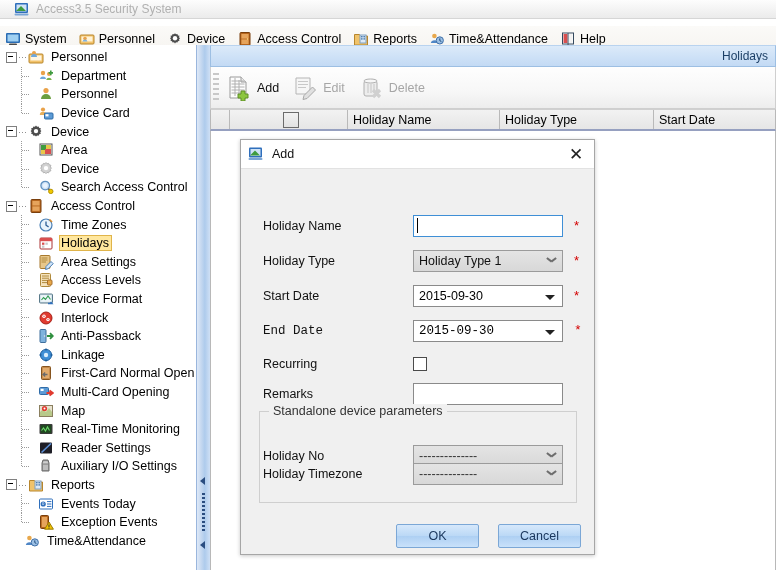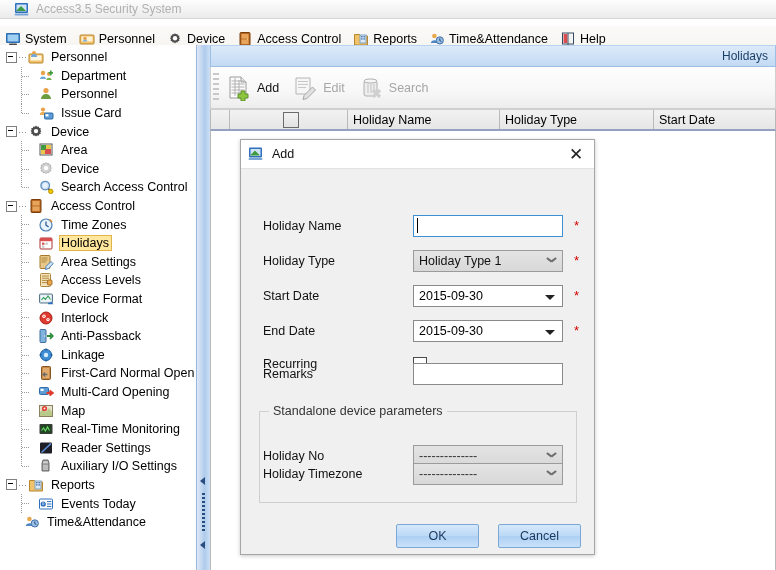--- a/index.html
+++ b/index.html
@@ -353,21 +353,21 @@
           <span style="width: 16px; flex: 0 0 auto;"></span>
           <span class="ticks last"></span>
           <span class="nico">
             <svg class="ic" viewBox="0 0 16 16">
               <circle cx="5" cy="4.5" r="2.1" fill="#e9a24a"></circle>
               <path d="M1.8 10a3.2 3.2 0 0 1 6.4 0Z" fill="#e8b05c"></path>
               <rect x="6.5" y="8" width="8.5" height="6" rx="1" fill="#5c9bd6" stroke="#2f6ca8"></rect>
               <rect x="7.5" y="9.2" width="3" height="2.2" fill="#ffffff"></rect>
             </svg>
           </span>
-          <span class="nlabel">Issue Card</span>
+          <span class="nlabel">Device Card</span>
         </div>
         <div class="node">
           <span class="exp"></span>
           <span class="dots">···</span>
           <span class="nico">
             <svg class="ic" viewBox="0 0 16 16">
               <path d="M8 1.6 9.1 2.8 10.6 2.4 11.3 3.9 12.9 4.3 12.3 5.9 13.4 7.1 12.3 8.3 12.9 9.8 11.3 10.3 10.6 11.8 9.1 11.4 8 12.6 6.9 11.4 5.4 11.8 4.7 10.3 3.1 9.8 3.7 8.3 2.6 7.1 3.7 5.9 3.1 4.3 4.7 3.9 5.4 2.4 6.9 2.8Z" fill="#4d4d4d"></path>
               <circle cx="8" cy="7.1" r="2.2" fill="#fff"></circle>
             </svg>
           </span>
@@ -629,20 +629,34 @@
               <circle cx="5.2" cy="8" r="2.6" fill="#2f6fbc"></circle>
               <text x="5.2" y="9.4" font-size="4.2" fill="#fff" text-anchor="middle" font-family="sans-serif">0</text>
               <g stroke="#2f6fbc">
                 <line x1="9" y1="5.6" x2="13.4" y2="5.6"></line>
                 <line x1="9" y1="8" x2="13.4" y2="8"></line>
                 <line x1="9" y1="10.4" x2="13.4" y2="10.4"></line>
               </g>
             </svg>
           </span>
           <span class="nlabel">Events Today</span>
+        </div>
+        <div class="node">
+          <span style="width: 16px; flex: 0 0 auto;"></span>
+          <span class="ticks last"></span>
+          <span class="nico">
+            <svg class="ic" viewBox="0 0 16 16">
+              <rect x="2.5" y="1.5" width="8" height="13" rx="1" fill="#b5651d" stroke="#7a3f0c"></rect>
+              <rect x="3.8" y="3" width="5.4" height="10" fill="#e6a45c"></rect>
+              <path d="M11 8 15.4 15.2H6.6Z" fill="#f2c200" stroke="#9a7a00"></path>
+              <rect x="10.5" y="10.4" width="1" height="2.6" fill="#333"></rect>
+              <rect x="10.5" y="13.6" width="1" height="1" fill="#333"></rect>
+            </svg>
+          </span>
+          <span class="nlabel">Exception Events</span>
         </div>
         <div class="node">
           <span style="width: 24px; flex: 0 0 auto;"></span>
           <span class="nico">
             <svg class="ic" viewBox="0 0 16 16">
               <circle cx="5.4" cy="5" r="2.3" fill="#e8a84c"></circle>
               <path d="M1.8 12a3.7 3.7 0 0 1 7.2 0Z" fill="#4f86c6"></path>
               <circle cx="10.8" cy="9.4" r="3.6" fill="#9bbfe4" stroke="#3f6fa8"></circle>
               <path d="M10.8 7.4v2.2l1.6 1" stroke="#1e4a7a" fill="none" stroke-width="1"></path>
             </svg>
@@ -708,21 +722,21 @@
             <rect x="6" y="6" width="13" height="15" rx="2" fill="#ededed" stroke="#b0b0b0"></rect>
             <ellipse cx="12.5" cy="6" rx="6.5" ry="2" fill="#f7f7f7" stroke="#b0b0b0"></ellipse>
             <g stroke="#c5c5c5">
                 <line x1="10" y1="9" x2="10" y2="18"></line>
                 <line x1="13" y1="9" x2="13" y2="18"></line>
                 <line x1="16" y1="9" x2="16" y2="18"></line>
               </g>
             <path d="M15 15l7 7M22 15l-7 7" stroke="#d0d0d0" stroke-width="3.2"></path>
           </svg>
         </span>
-        <span class="tlabel">Search</span>
+        <span class="tlabel">Delete</span>
       </div>
     </div>
 
     <div class="thead">
       <div class="th" style="width:19px;"></div>
       <div class="th" style="width:118px;justify-content:center;">
         <span class="hdrcheck"></span>
       </div>
       <div class="th" style="width:152px;">
         <span>Holiday Name</span>
@@ -773,35 +787,35 @@
 
       <div class="frow" style="top:114px;">
         <span class="flabel">Start Date</span>
         <div class="datebox">
           <span>2015-09-30</span>
           <span class="tri"></span>
         </div>
         <span class="star">*</span>
       </div>
 
-      <div class="frow" style="top:149px;">
+      <div class="frow" style="top:149px;font-family:Liberation Mono, monospace;">
         <span class="flabel">End Date</span>
         <div class="datebox">
           <span>2015-09-30</span>
           <span class="tri"></span>
         </div>
         <span class="star">*</span>
       </div>
 
       <div class="frow" style="top:182px;">
         <span class="flabel">Recurring</span>
         <span class="chk" style="left:172px;top:6px;"></span>
       </div>
 
-      <div class="frow" style="top:192px;">
+      <div class="frow" style="top:212px;">
         <span class="flabel">Remarks</span>
         <input class="tinput plain" type="text" value="" style="">
       </div>
 
       <div class="groupbox"></div>
       <div class="grouptitle">Standalone device parameters</div>
 
       <div class="frow" style="top:258px;margin-top:16px;">
         <span class="flabel">Holiday No</span>
         <div class="combo dis">

